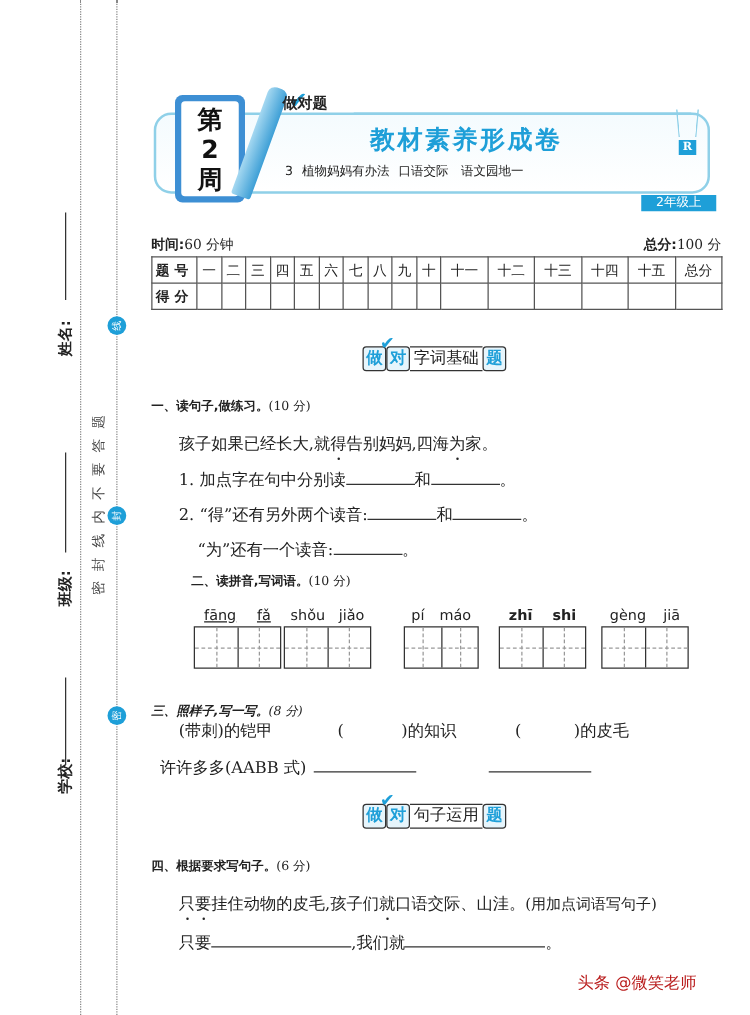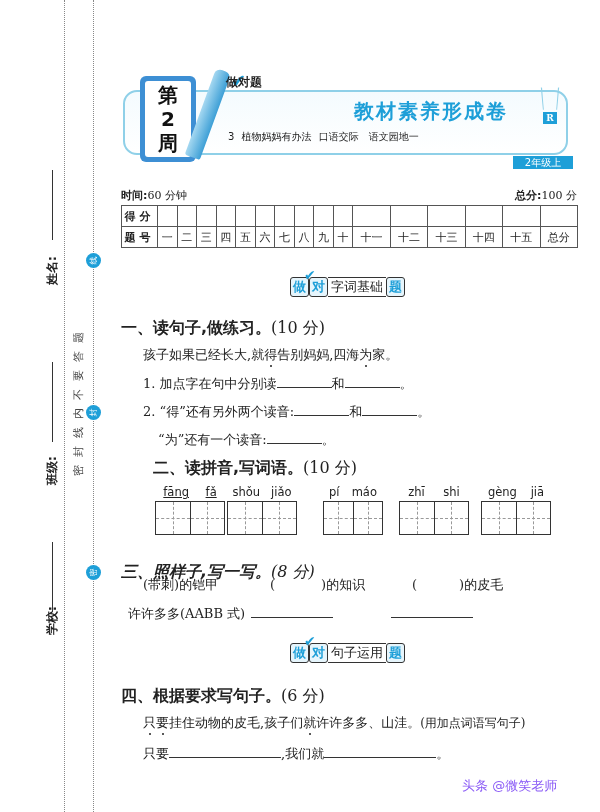--- a/index.html
+++ b/index.html
@@ -18,59 +18,59 @@
 
     
     .header { position: absolute; left: 118px; top: 68px; width: 470px; height: 100px; }
     .header-frame { position: absolute; left: 5px; top: 22px; width: 445px; height: 65px; border: 2px solid #8fd0e8; border-radius: 14px; background: linear-gradient(#f4fbfe, #fff); }
     .week-badge { position: absolute; left: 22px; top: 8px; width: 56px; height: 86px; background: #3d8fd4; border-radius: 6px; padding: 5px; }
     .week-badge-inner { width: 100%; height: 100%; background: #fff; border-radius: 3px; display: flex; flex-direction: column; align-items: center; justify-content: center; font-family: "DejaVu Sans", sans-serif; font-weight: bold; font-size: 20px; line-height: 24px; color: #111; }
     .pen { position: absolute; left: 82px; top: 0; width: 16px; height: 92px; transform: rotate(20deg); background: linear-gradient(90deg,#a5d8f1,#3d9fd6); border-radius: 6px 6px 2px 2px; }
     .zdt-title { position: absolute; left: 108px; top: 6px; font-family: "DejaVu Sans", sans-serif; font-weight: bold; font-size: 12px; color: #222; }
     .check-mark { position: absolute; left: 113px; top: 2px; font-size: 18px; color: #1e9fd8; font-family: "DejaVu Sans", sans-serif; }
     .header-line { position: absolute; left: 165px; top: 22px; width: 270px; border-top: 2px solid #8fd0e8; }
-    .main-title { position: absolute; left: 120px; top: 30px; width: 270px; text-align: right; font-family: "DejaVu Sans", sans-serif; font-weight: bold; font-size: 20px; color: #1e9fd8; letter-spacing: 2px; }
+    .main-title { position: absolute; left: 120px; top: 30px; width: 270px; text-align: center; font-family: "DejaVu Sans", sans-serif; font-weight: bold; font-size: 20px; color: #1e9fd8; letter-spacing: 2px; }
     .sub-title { position: absolute; left: 110px; top: 62px; width: 300px; font-family: "DejaVu Sans", sans-serif; font-size: 10px; color: #222; word-spacing: 4px; }
     .grade-tag { position: absolute; left: 395px; top: 88px; width: 60px; height: 13px; background: #1e9fd8; color: #fff; font-size: 10px; font-family: "DejaVu Sans", sans-serif; text-align: center; line-height: 13px; }
     .r-tag { position: absolute; left: 425px; top: 44px; width: 14px; height: 12px; background: #1e9fd8; color: #fff; font-size: 9px; font-weight: bold; text-align: center; line-height: 12px; }
     .r-string { position: absolute; left: 424px; top: 20px; width: 16px; height: 24px; border-left: 1px solid #8fd0e8; border-right: 1px solid #8fd0e8; transform: perspective(40px) rotateX(-25deg); }
 
     
     .info-row { position: absolute; left: 121px; top: 188px; width: 456px; display: flex; justify-content: space-between; font-size: 11px; }
     .info-row b { font-family: "DejaVu Sans", sans-serif; }
 
     
     .score-table { position: absolute; left: 121px; top: 205px; width: 457px; border-collapse: collapse; border: 1.5px solid #333; font-family: "DejaVu Sans", sans-serif; font-size: 11px; }
     .score-table td { border: 1px solid #555; height: 21px; text-align: center; padding: 0; }
     .score-table td.hdr { font-weight: bold; width: 36px; letter-spacing: 4px; }
 
     
     .banner { position: absolute; height: 22px; display: flex; align-items: center; font-family: "DejaVu Sans", sans-serif; font-weight: bold; font-size: 13px; }
     .banner .box { border: 1.5px solid #333; border-radius: 3px; padding: 0 2px; height: 20px; line-height: 17px; color: #1e9fd8; background: #e6f5fc; }
     .banner .txt { border-top: 1.5px solid #333; border-bottom: 1.5px solid #333; height: 20px; line-height: 17px; padding: 0 3px; color: #222; font-weight: normal; }
     .banner .check { position: absolute; left: 14px; top: -9px; color: #1e9fd8; font-size: 14px; }
 
-    .q-title { position: absolute; left: 121px; font-family: "DejaVu Sans", sans-serif; font-weight: bold; font-size: 16px; }
+    .q-title { position: absolute; left: 121px; font-family: "DejaVu Sans", sans-serif; font-weight: bold; font-size: 10px; }
     .q-title .pts { font-family: "DejaVu Serif", serif; font-weight: normal; }
     .line { position: absolute; font-size: 13px; white-space: nowrap; }
     .blank { display: inline-block; border-bottom: 1px solid #333; height: 14px; vertical-align: baseline; }
     .dot { position: relative; }
     .dot::after { content: ""; position: absolute; left: 50%; bottom: -5px; width: 2px; height: 2px; background: #222; border-radius: 50%; margin-left: -1px; }
     .note { font-size: 12px; }
 
     
     .py-group { position: absolute; top: 485px; width: 70px; }
     .py-text { display: flex; justify-content: space-around; font-family: "DejaVu Sans", sans-serif; font-size: 11.5px; height: 15px; line-height: 15px; }
     .grid { display: flex; border: 1.2px solid #333; height: 34px; margin-top: 1px; }
     .cell { flex: 1; position: relative; border-right: 1.2px solid #333; }
     .cell:last-child { border-right: none; }
     .cell::before { content: ""; position: absolute; left: 50%; top: 0; bottom: 0; border-left: 1px dashed #999; }
     .cell::after { content: ""; position: absolute; top: 50%; left: 0; right: 0; border-top: 1px dashed #999; }
 
-    .watermark { position: absolute; left: 462px; top: 777px; font-family: "DejaVu Sans", sans-serif; font-size: 13px; color: #8b5cf6; }
+    .watermark { position: absolute; left: 462px; top: 777px; font-family: "DejaVu Sans", sans-serif; font-size: 13px; color: #b91c1c; }
   </style>
 </head>
 <body>
 
 <div class="dotline dl1"></div>
 <div class="dotline dl2"></div>
 
 <div class="side-label" style="top:262px;">姓名:</div>
 <div class="side-underline" style="top:170px; height:70px;"></div>
 <div class="side-label" style="top:462px;">班级:</div>
@@ -113,57 +113,57 @@
 </div>
 
 <div class="info-row">
   <div><b>时间:</b><span>60 分钟</span></div>
   <div><b>总分:</b><span>100 分</span></div>
 </div>
 
 <table class="score-table">
   <tbody>
       <tr>
-    <td class="hdr">得分</td>
-    <td></td>
-    <td></td>
-    <td></td>
-    <td></td>
-    <td></td>
-    <td></td>
-    <td></td>
-    <td></td>
-    <td></td>
-    <td></td>
-    <td></td>
-    <td></td>
-    <td></td>
-    <td></td>
-    <td></td>
-    <td></td>
-  </tr>
-  <tr>
     <td class="hdr">题号</td>
     <td>一</td>
     <td>二</td>
     <td>三</td>
     <td>四</td>
     <td>五</td>
     <td>六</td>
     <td>七</td>
     <td>八</td>
     <td>九</td>
     <td>十</td>
     <td>十一</td>
     <td>十二</td>
     <td>十三</td>
     <td>十四</td>
     <td>十五</td>
     <td>总分</td>
   </tr>
+  <tr>
+    <td class="hdr">得分</td>
+    <td></td>
+    <td></td>
+    <td></td>
+    <td></td>
+    <td></td>
+    <td></td>
+    <td></td>
+    <td></td>
+    <td></td>
+    <td></td>
+    <td></td>
+    <td></td>
+    <td></td>
+    <td></td>
+    <td></td>
+    <td></td>
+  </tr>
 </tbody>
   </table>
 
 <div class="banner" style="left:290px; top:276px;">
   <span class="check">✔</span>
   <span class="box">做</span>
   <span class="box">对</span>
   <span class="txt">字词基础</span>
   <span class="box">题</span>
 </div>
@@ -202,21 +202,21 @@
 <div class="py-group" style="left:313px;padding-left:10px;">
   <div class="py-text">
       <span>pí</span>
       <span>máo</span>
     </div>
   <div class="grid">
       <div class="cell"></div>
       <div class="cell"></div>
     </div>
 </div>
-<div class="py-group" style="left:399px;">
+<div class="py-group" style="left:399px;font-weight:bold;">
   <div class="py-text">
       <span>zhī</span>
       <span>shi</span>
     </div>
   <div class="grid">
       <div class="cell"></div>
       <div class="cell"></div>
     </div>
 </div>
 <div class="py-group" style="left:481px;">
@@ -242,16 +242,16 @@
   <span class="check">✔</span>
   <span class="box">做</span>
   <span class="box">对</span>
   <span class="txt">句子运用</span>
   <span class="box">题</span>
 </div>
 
 <div class="q-title" style="top:686px;">
   <span>四、根据要求写句子。</span><span class="pts">(6 分)</span>
 </div>
-<div class="line" style="left:143px; top:714px;"><span class="dot">只</span><span class="dot">要</span><span>挂住动物的皮毛,孩子们</span><span class="dot">就</span><span>许许多多、山洼。</span><span class="note">(用加点词语写句子)</span></div>
+<div class="line" style="left:143px; top:714px;"><span class="dot">只</span><span class="dot">要</span><span>挂住动物的皮毛,孩子们</span><span class="dot">就</span><span>口语交际、山洼。</span><span class="note">(用加点词语写句子)</span></div>
 <div class="line" style="left:143px; top:744px;"><span>只要</span><span class="blank" style="width:112px;"></span><span>,我们就</span><span class="blank" style="width:112px;"></span><span>。</span></div>
 
 <div class="watermark">头条 @微笑老师</div>
 
 </body></html>

